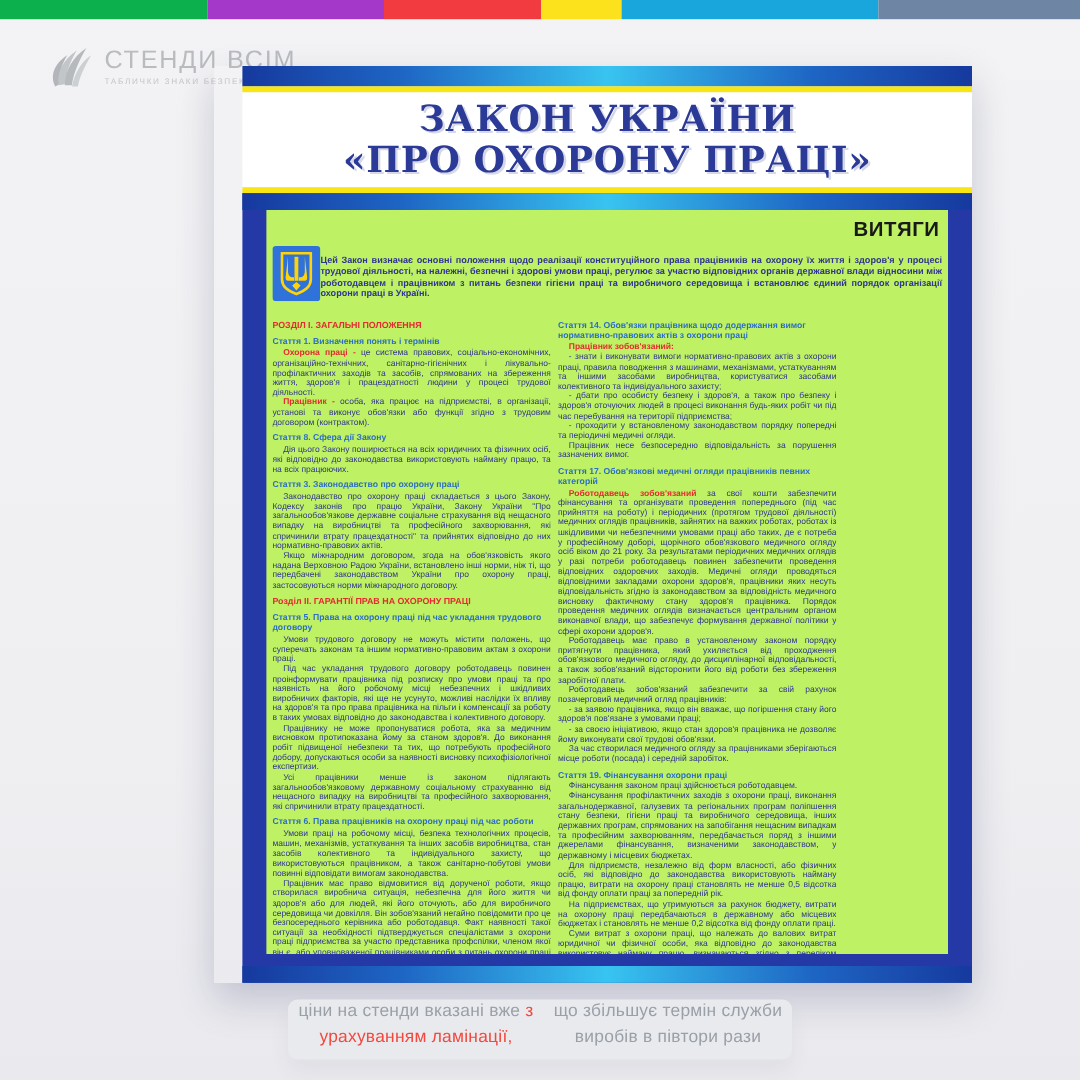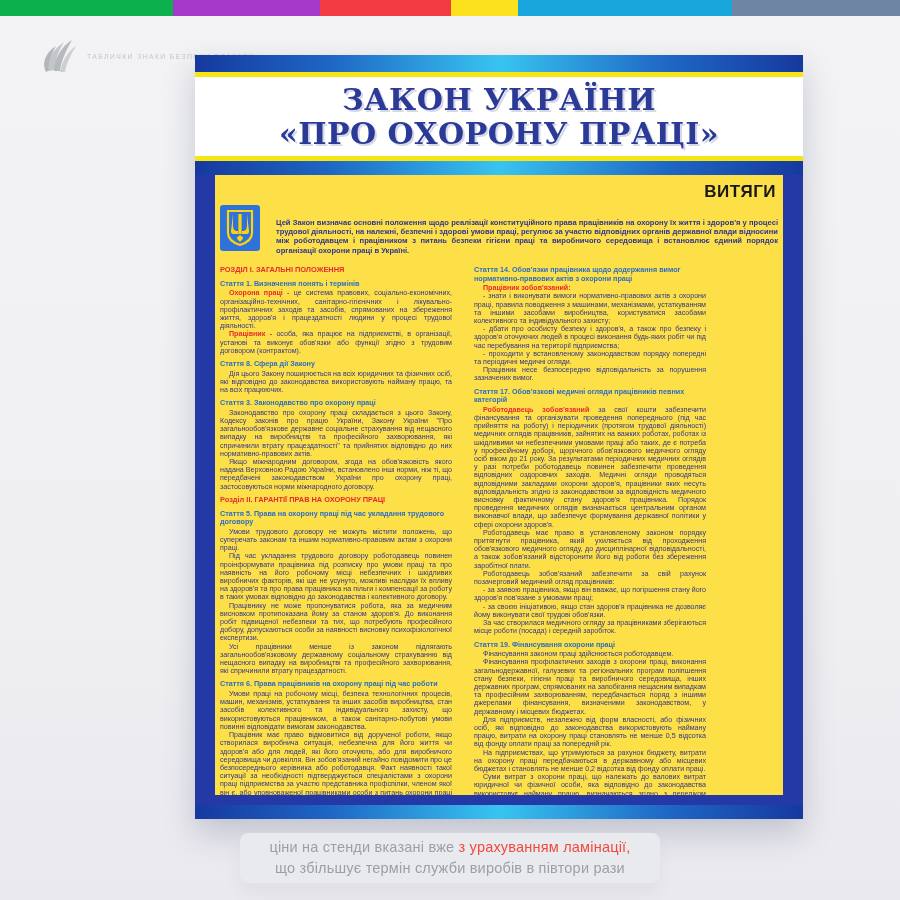--- a/index.html
+++ b/index.html
@@ -11,51 +11,51 @@
   .top-stripe{position:absolute;top:0;left:0;width:900px;height:16px;display:flex;}
   .top-stripe div{height:100%;}
 
   
   .logo{position:absolute;top:30px;left:36px;display:flex;align-items:center;gap:7px;}
   .logo-text{display:flex;flex-direction:column;}
   .logo-name{font-size:21px;color:#b9bcbf;letter-spacing:1.5px;font-weight:500;line-height:23px;}
   .logo-tagline{font-size:6.8px;color:#c3c5c8;letter-spacing:1.4px;margin-top:3px;}
 
   
-  .poster{position:absolute;left:195px;top:55px;width:608px;
-          box-shadow:0 14px 30px rgba(40,50,90,0.22);}
+  .poster{position:absolute;left:178px;top:55px;width:608px;
+          box-shadow:0 14px 30px rgba(40,50,90,0.22);padding-left:24px;}
   .band{height:17px;background:linear-gradient(90deg,#16399e 0%,#1e66c4 22%,#38c4f0 50%,#1e66c4 78%,#16399e 100%);}
   .band-thin{height:14px;background:linear-gradient(90deg,#16399e 0%,#1e66c4 22%,#38c4f0 50%,#1e66c4 78%,#16399e 100%);}
   .bar-yellow{height:5px;background:#f7e613;}
   .title-area{background:#ffffff;text-align:center;padding:6px 0 5px;}
   .title-line{font-family:"DejaVu Serif", serif;font-weight:bold;color:#2b3a96;
               font-size:30px;line-height:34px;letter-spacing:0.5px;
               text-shadow:2px 2px 0 #d6d8e8;}
   .poster-body{background:#2439a6;padding:0;}
-  .content-panel{margin:0 20px 10px;background:#fde047;height:620px;box-sizing:border-box;
+  .content-panel{margin:0 20px 10px;background:#bef264;height:620px;box-sizing:border-box;
                  padding:7px 5px 5px;overflow:hidden;}
   .extracts{font-size:17px;font-weight:bold;color:#191919;text-align:right;
             letter-spacing:0.5px;line-height:19px;padding-right:2px;}
-  .intro-row{display:flex;gap:16px;margin-top:4px;align-items:flex-end;}
+  .intro-row{display:flex;gap:0;margin-top:4px;align-items:center;}
   .emblem{flex:0 0 40px;}
   .intro{margin:0;font-size:7.6px;line-height:9.3px;font-weight:bold;color:#303492;
          text-align:justify;}
-  .columns{display:flex;gap:22px;margin-top:6px;height:546px;overflow:hidden;}
+  .columns{display:flex;gap:6px;margin-top:6px;height:546px;overflow:hidden;}
   .col{width:232px;overflow:hidden;}
   .col p{margin:0;}
   .section{color:#e62a2f;font-weight:bold;font-size:7.4px;line-height:8.8px;margin:5px 0 3px !important;}
   .article{color:#2d6ec2;font-weight:bold;font-size:7.2px;line-height:8.6px;margin:5px 0 1px !important;}
   .para{color:#31358f;font-size:7.1px;line-height:8.2px;text-align:justify;text-indent:9px;}
   .redline{color:#e62a2f;font-weight:bold;font-size:7.1px;line-height:8.2px;text-indent:9px;}
   .lead{color:#e62a2f;font-weight:bold;}
 
   
   .footer-note{position:absolute;left:240px;top:833px;width:420px;height:50px;
                background:#e9eaee;border-radius:8px;box-shadow:0 10px 18px rgba(60,60,80,0.06);
-               display:flex;flex-direction:column;justify-content:center;text-align:center;
+               display:flex;flex-direction:row;justify-content:center;text-align:center;
                color:#9aa0a8;font-size:14.5px;line-height:21px;letter-spacing:0.2px;}
   .footer-red{color:#f2483e;}
 </style>
 </head>
 <body>
 
 <div class="page">
 
   <div class="top-stripe">
       <div style="background: rgb(12, 176, 76); width: 173px;"></div>
@@ -71,20 +71,21 @@
       <svg width="44" height="46" viewBox="0 0 44 46">
         <g fill="#bfc2c5">
           <path d="M10 42 C6 34 8 24 20 16 C14 26 13 34 14 40 Z" fill="#b2b5b9"></path>
           <path d="M13 41 C11 31 16 20 28 12 C21 23 19 33 19 40 Z" fill="#c3c6c9"></path>
           <path d="M18 41 C18 29 25 17 36 10 C29 22 25 32 24 41 Z" fill="#b7babd"></path>
           <path d="M24 42 C26 31 32 21 40 16 C34 26 30 35 29 42 Z" fill="#cdd0d2"></path>
         </g>
       </svg>
     </span>
     <div class="logo-text">
+      <span class="logo-name">СТЕНДИ ВСІМ</span>
       <span class="logo-tagline">ТАБЛИЧКИ   ЗНАКИ БЕЗПЕКИ   ПЛАКАТИ</span>
     </div>
   </div>
 
   <div class="poster">
     <div class="band"></div>
     <div class="bar-yellow"></div>
     <div class="title-area">
       <div class="title-line">ЗАКОН УКРАЇНИ</div>
       <div class="title-line">«ПРО ОХОРОНУ ПРАЦІ»</div>

